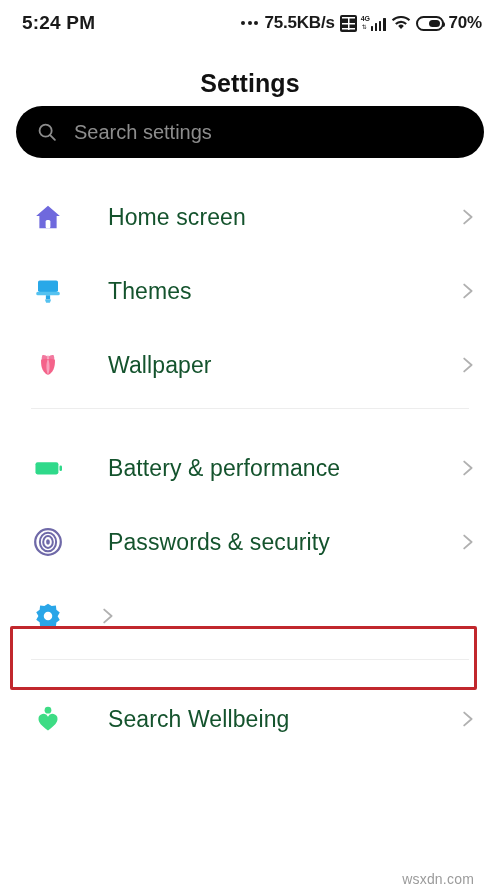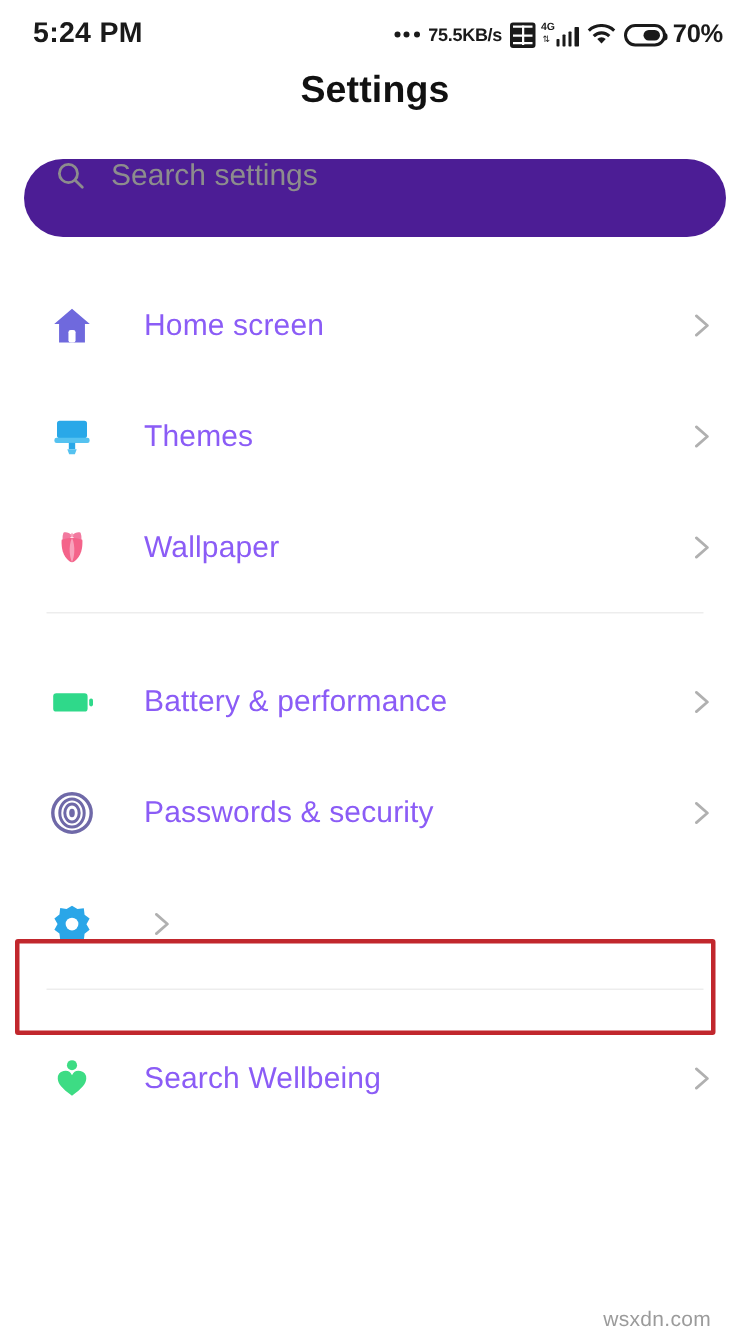--- a/index.html
+++ b/index.html
@@ -16,21 +16,21 @@
   .statusbar{
     height:46px; display:flex; align-items:center;
     padding:0 18px 0 22px; color:#1a1a1a;
   }
   .status-time{ font-size:19px; font-weight:700; letter-spacing:.2px; }
   .status-right{
     margin-left:auto; display:flex; align-items:center; gap:5px;
   }
   .dots3{ display:flex; align-items:center; gap:2.5px; margin-right:1px; }
   .dots3 i{ width:4px; height:4px; border-radius:50%; background:#1a1a1a; display:block; }
-  .netspeed{ font-size:12px; font-weight:700; letter-spacing:-.2px; }
+  .netspeed{ font-size:17px; font-weight:700; letter-spacing:-.2px; }
   .simbox{
     width:17px; height:17px; background:#1a1a1a; border-radius:2px;
     position:relative; overflow:hidden;
   }
   .simbox::before{
     content:""; position:absolute; left:2px; top:2px; right:2px; bottom:2px;
     background:
       linear-gradient(#fff,#fff) 0 0/100% 1.5px no-repeat,
       linear-gradient(#fff,#fff) 0 6px/100% 1.5px no-repeat,
       linear-gradient(#fff,#fff) 0 100%/100% 1.5px no-repeat,
@@ -53,44 +53,44 @@
   }
   .battery::after{
     content:""; position:absolute; right:-3.5px; top:4.5px;
     width:2.5px; height:5px; background:#1a1a1a; border-radius:0 2px 2px 0;
   }
   .battery i{ display:block; height:100%; width:52%; background:#1a1a1a; border-radius:5px; margin-left:auto;}
   .batt-pct{ font-size:17px; font-weight:700; letter-spacing:-.2px; }
 
   
   .header{
-    height:52px; display:flex; align-items:flex-start; justify-content:center;
+    height:52px; display:flex; align-items:flex-end; justify-content:center;
   }
   .header h1{ font-size:25px; font-weight:700; color:#111; letter-spacing:.1px; }
 
   
   .searchwrap{ padding:8px 16px 0 16px; }
   .searchbar{
-    height:52px; background:#4c1d95; border-radius:26px;
-    display:flex; align-items:flex-start; padding:0 14px 0 20px;
+    height:52px; background:#000000; border-radius:26px;
+    display:flex; align-items:center; padding:0 14px 0 20px;
   }
   .searchbar .mag{ flex:none; width:22px; height:22px; margin-right:16px; }
   .searchbar .ph{ font-size:20px; color:#8d8d8d; }
 
   
   .list{ margin-top:22px; }
   .row{
     height:74px; display:flex; align-items:center;
     padding:0 22px 0 28px; position:relative; background:#fff;
   }
   .row .ico{
     flex:none; width:40px; height:40px; display:flex;
     align-items:center; justify-content:center; margin-right:28px;
   }
-  .row .lbl{ font-size:20px; color:#8b5cf6; letter-spacing:.1px; flex:1; }
+  .row .lbl{ font-size:23px; color:#14532d; letter-spacing:.1px; flex:1;margin-left:12px; }
   .row .chev{ flex:none; width:22px; height:22px; opacity:.55; }
 
   .divider{ height:1px; background:#ededed; margin:6px 31px 6px 31px; }
   .gap-sm{ height:16px; }
 
   
   .hl{ position:absolute; left:10px; top:626px; width:467px; height:64px;
        border:3px solid #c1272d; border-radius:2px; pointer-events:none; z-index:5; }
 
   .watermark{

